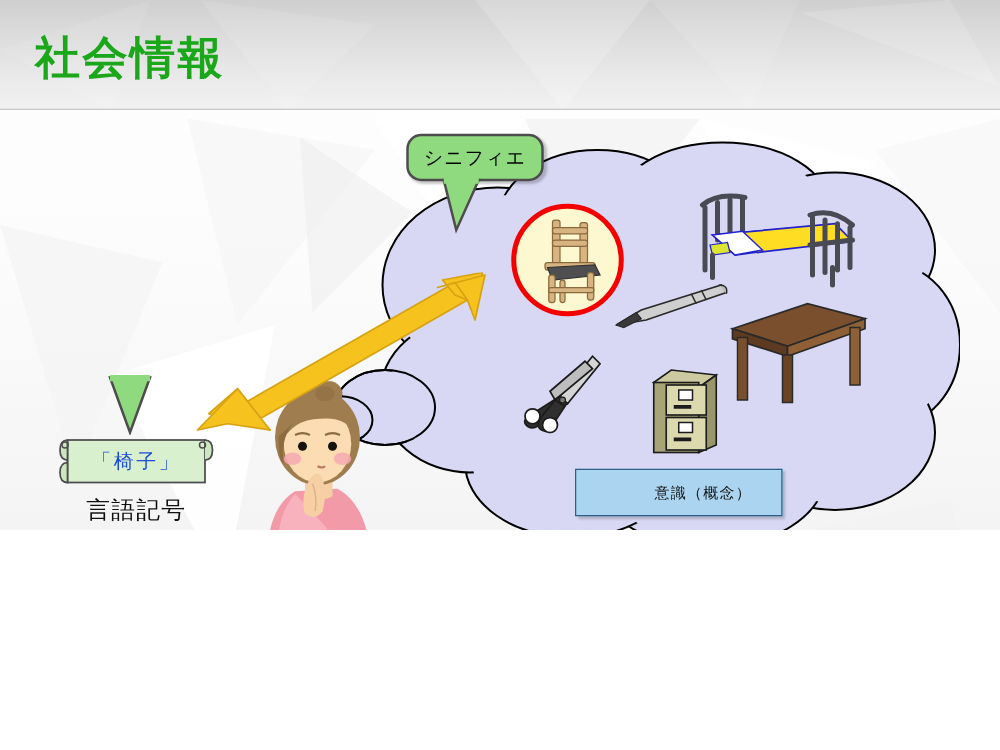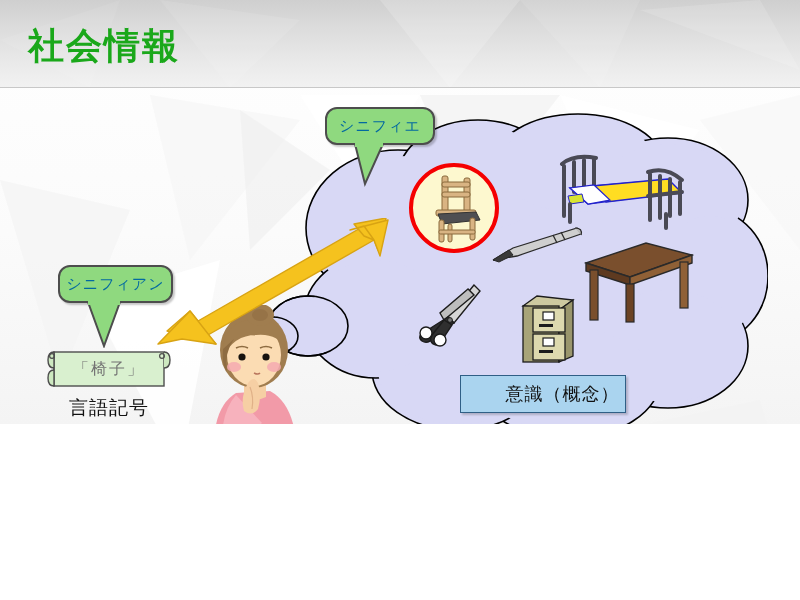--- a/index.html
+++ b/index.html
@@ -80,21 +80,21 @@
   .bubble {
     position: absolute;
     background: #8fd97f;
     border: 2px solid #4d4d4d;
     border-radius: 12px;
     box-sizing: border-box;
     display: flex;
     align-items: center;
     justify-content: center;
     font-size: 15px;
-    color: #0369a1;
+    color: #000000;
     letter-spacing: 1px;
     box-shadow: 2px 2px 2px rgba(0,0,0,.22);
   }
   .bubble-signifie { left: 325px; top: 107px; width: 110px; height: 38px; }
   .bubble-signifiant { left: 58px; top: 265px; width: 115px; height: 38px; }
   .tail { position: absolute; }
 
   
   .link-label {
     position: absolute;
@@ -114,21 +114,21 @@
   .scroll-banner {
     position: absolute;
     left: 46px; top: 348px;
     width: 126px; height: 42px;
   }
   .scroll-label {
     position: absolute;
     left: 46px; top: 348px;
     width: 126px; height: 42px;
     display: flex; align-items: center; justify-content: center;
-    font-size: 16px; color: #737373; letter-spacing: 2px;
+    font-size: 16px; color: #1d4ed8; letter-spacing: 2px;
     z-index: 3;
   }
   .scroll-caption {
     position: absolute;
     left: 46px; top: 395px;
     width: 126px;
     text-align: center;
     font-size: 19px;
     color: #111;
     letter-spacing: 1px;
@@ -136,21 +136,21 @@
 
   
   .concept-box {
     position: absolute;
     left: 460px; top: 375px;
     width: 166px; height: 38px;
     background: #aad4ef;
     border: 1px solid #2f5f86;
     box-sizing: border-box;
     display: flex; align-items: center; justify-content: center;
-    font-size: 18px; color: #111; letter-spacing: 1px;
+    font-size: 12px; color: #111; letter-spacing: 1px;
     box-shadow: 2px 2px 2px rgba(0,0,0,.2);
     z-index: 6;
     padding-left: 39px;
   }
 
   
   .banner-wrap {
     position: absolute;
     left: 82px; top: 484px;
     width: 640px; height: 62px;
@@ -379,23 +379,20 @@
   </svg>
 
   <div class="bubble bubble-signifie">
     <span>シニフィエ</span>
   </div>
   <svg class="tail" style="left:353px;top:142px;z-index:2" width="44" height="46" viewBox="0 0 44 46">
     <polygon points="2,2 30,2 12,42" fill="#8fd97f" stroke="#4d4d4d" stroke-width="2"></polygon>
     <rect x="2" y="0" width="28" height="5" fill="#8fd97f"></rect>
   </svg>
 
-  <div class="bubble bubble-signifiant">
-    <span>シニフィアン</span>
-  </div>
   <svg class="tail" style="left:86px;top:300px;z-index:2" width="44" height="48" viewBox="0 0 44 48">
     <polygon points="2,2 34,2 18,46" fill="#8fd97f" stroke="#4d4d4d" stroke-width="2"></polygon>
     <rect x="2" y="0" width="32" height="5" fill="#8fd97f"></rect>
   </svg>
 
 
   <svg class="scroll-banner" viewBox="0 0 126 42">
     <rect x="8" y="4" width="110" height="34" fill="#d9f0cf" stroke="#4d4d4d" stroke-width="1.4"></rect>
     <path d="M8 4 Q2 4 2 12 Q2 20 8 20 L8 38 Q2 38 2 30 Q2 22 8 22 Z" fill="#cde8c0" stroke="#4d4d4d" stroke-width="1.4"></path>
     <path d="M118 4 Q124 4 124 12 Q124 20 118 20" fill="#cde8c0" stroke="#4d4d4d" stroke-width="1.4"></path>

